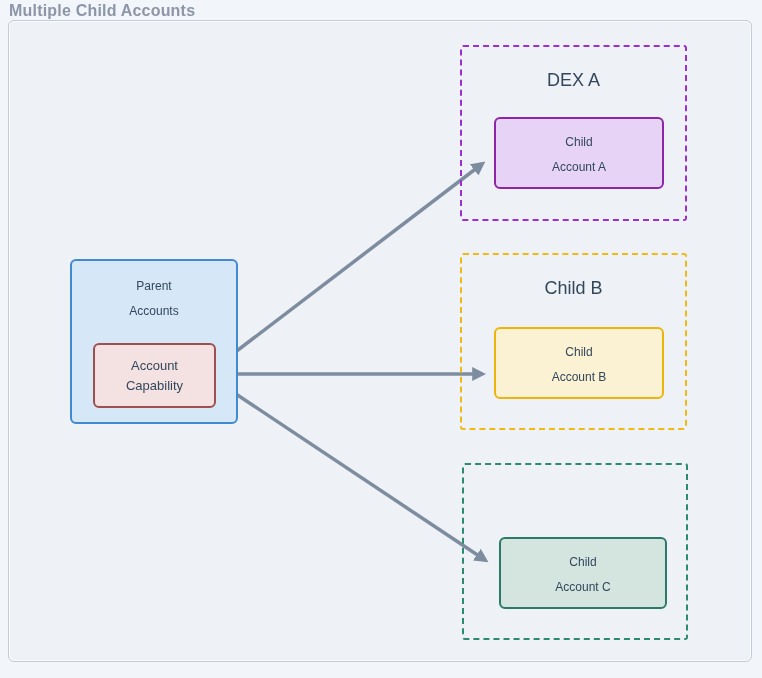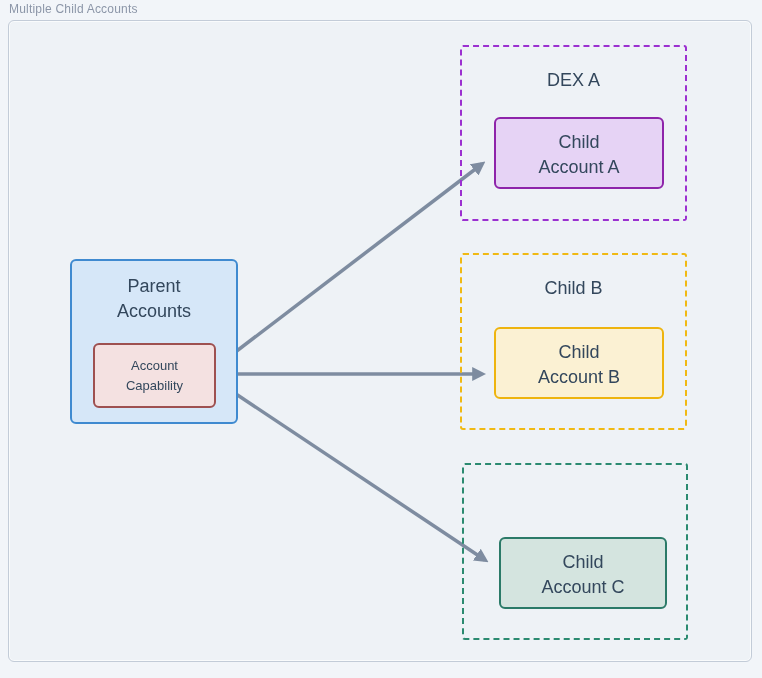--- a/index.html
+++ b/index.html
@@ -10,22 +10,22 @@
     -webkit-font-smoothing: antialiased;
   }
   .canvas {
     position: relative;
     width: 762px; height: 678px;
     overflow: hidden;
   }
   .diagram-title {
     position: absolute;
     left: 9px; top: 2px;
-    font-size: 12px;
-    font-weight: 400;
+    font-size: 16px;
+    font-weight: 700;
     letter-spacing: 0.2px;
     color: var(--title-text, #8c96a8);
   }
   .frame {
     position: absolute;
     left: 8px; top: 20px;
     width: 744px; height: 642px;
     background: var(--frame-bg, #eef2f6);
     border: 1px solid var(--frame-border, #c3ccd8);
     border-radius: 6px;
@@ -38,21 +38,21 @@
 
   .node {
     position: absolute;
     box-sizing: border-box;
     border-radius: 6px;
   }
   .node-label {
     white-space: pre-line;
     text-align: center;
     color: var(--node-text, #33475c);
-    font-size: 18px;
+    font-size: 12px;
     line-height: 25px;
     font-weight: 500;
   }
   .parent {
     left: 70px; top: 259px;
     width: 168px; height: 165px;
     background: var(--parent-fill, #d6e7f8);
     border: 2px solid var(--parent-border, #3f8ad0);
   }
   .parent > .node-label { padding-top: 13px; }

